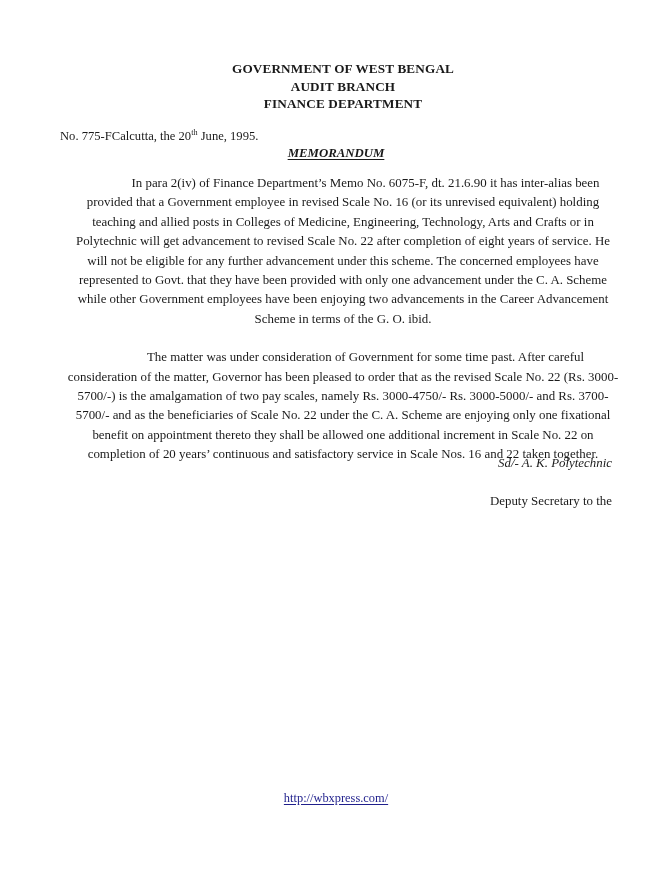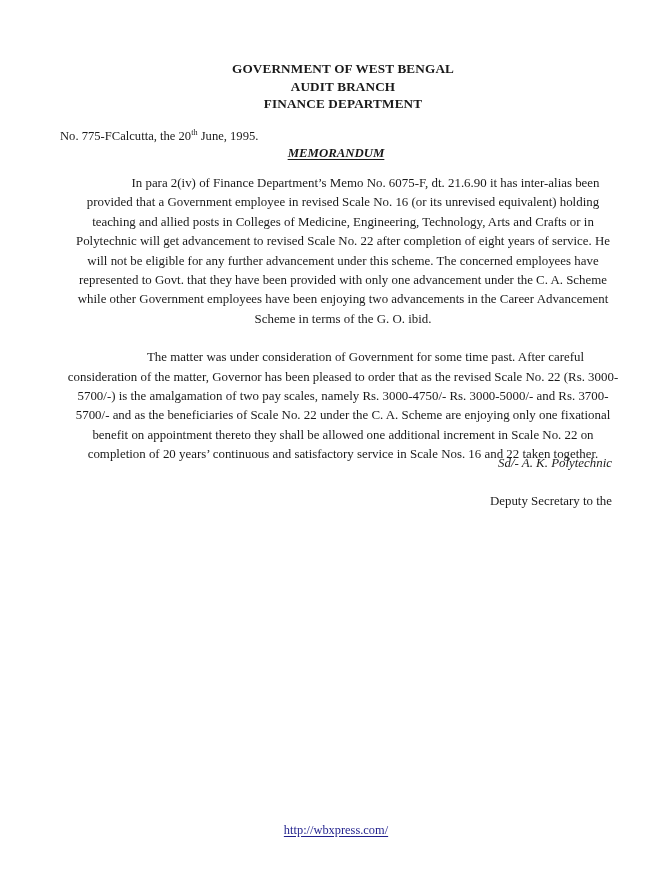--- a/index.html
+++ b/index.html
@@ -103,21 +103,21 @@
   }
   .signature-block .signed-name {
     font-style: italic;
     margin-bottom: 19px;
   }
   .signature-block .designation-line { display: block; font-family: Liberation Serif, serif; }
 
   
   .footer {
     position: absolute;
-    top: 822px;
+    top: 790px;
     left: 0;
     width: 672px;
     text-align: center;
     font-size: 12.4px;
     line-height: 16px;
   }
   .footer a {
     color: #1f1f8c;
     text-decoration: underline;
     text-underline-offset: 2px;

